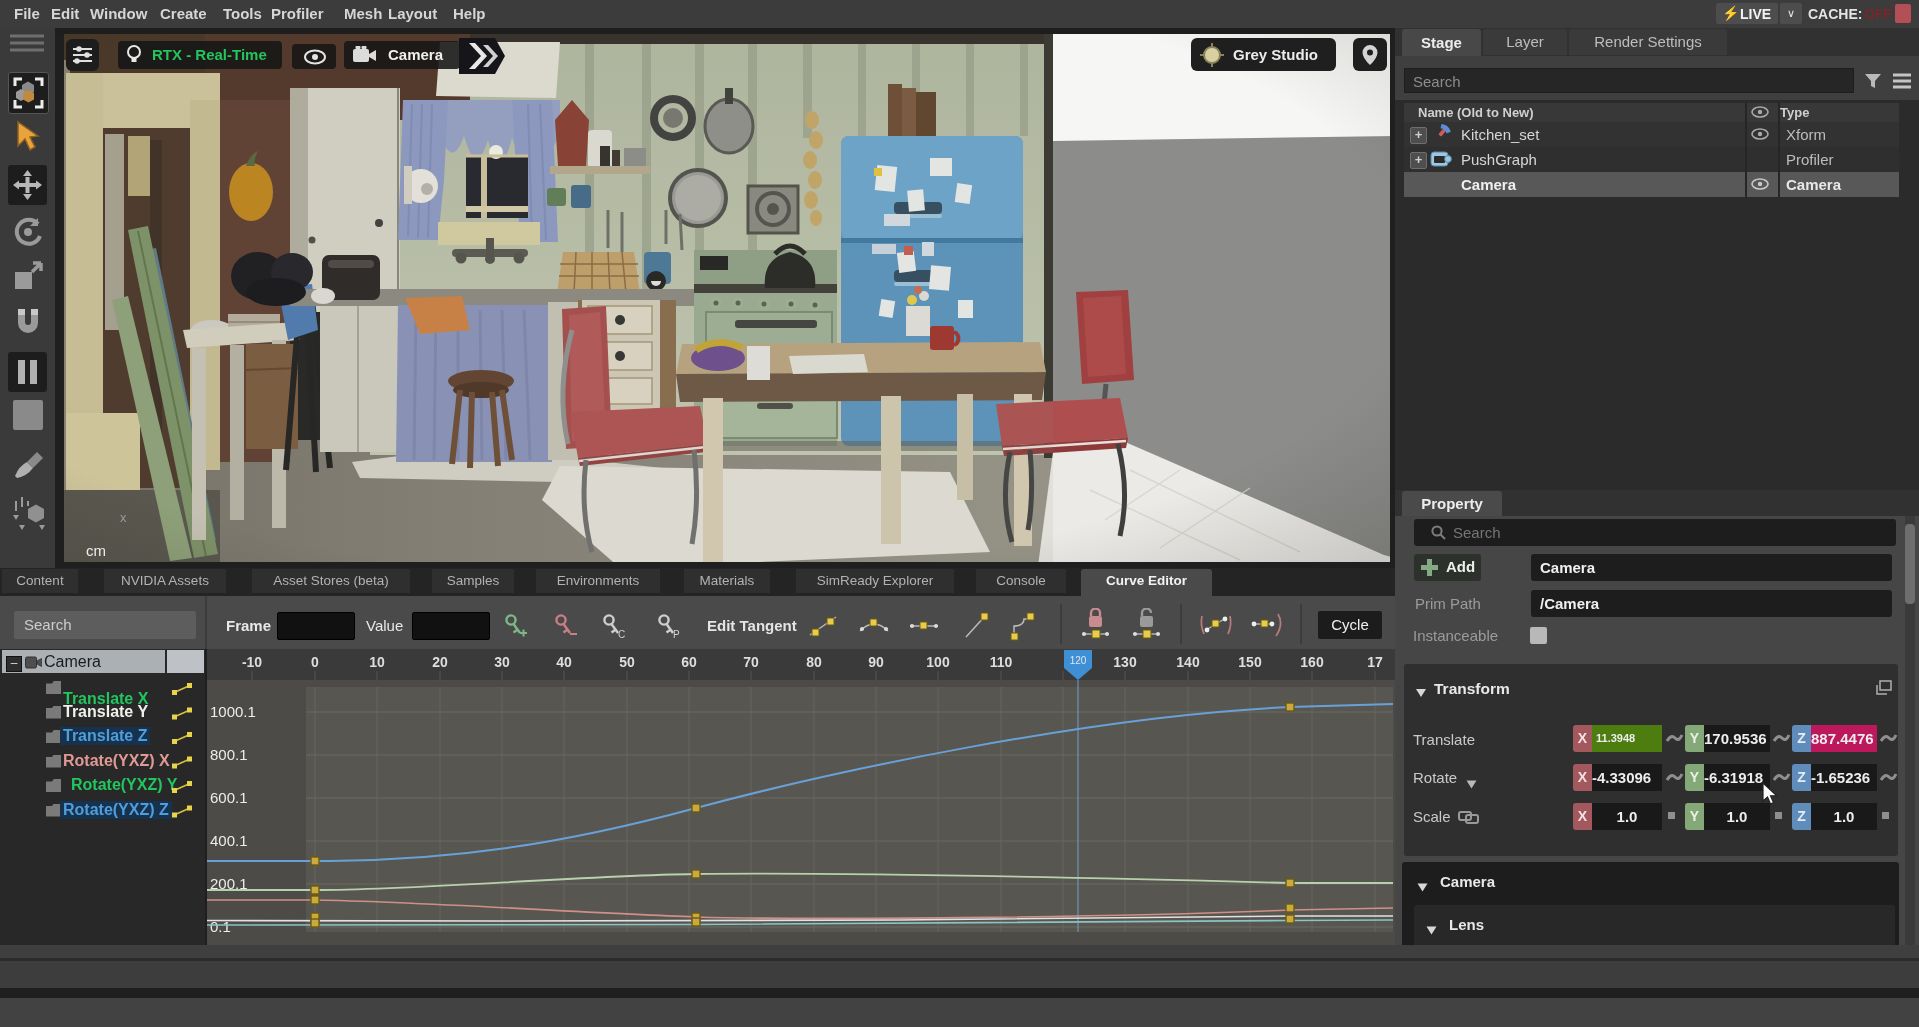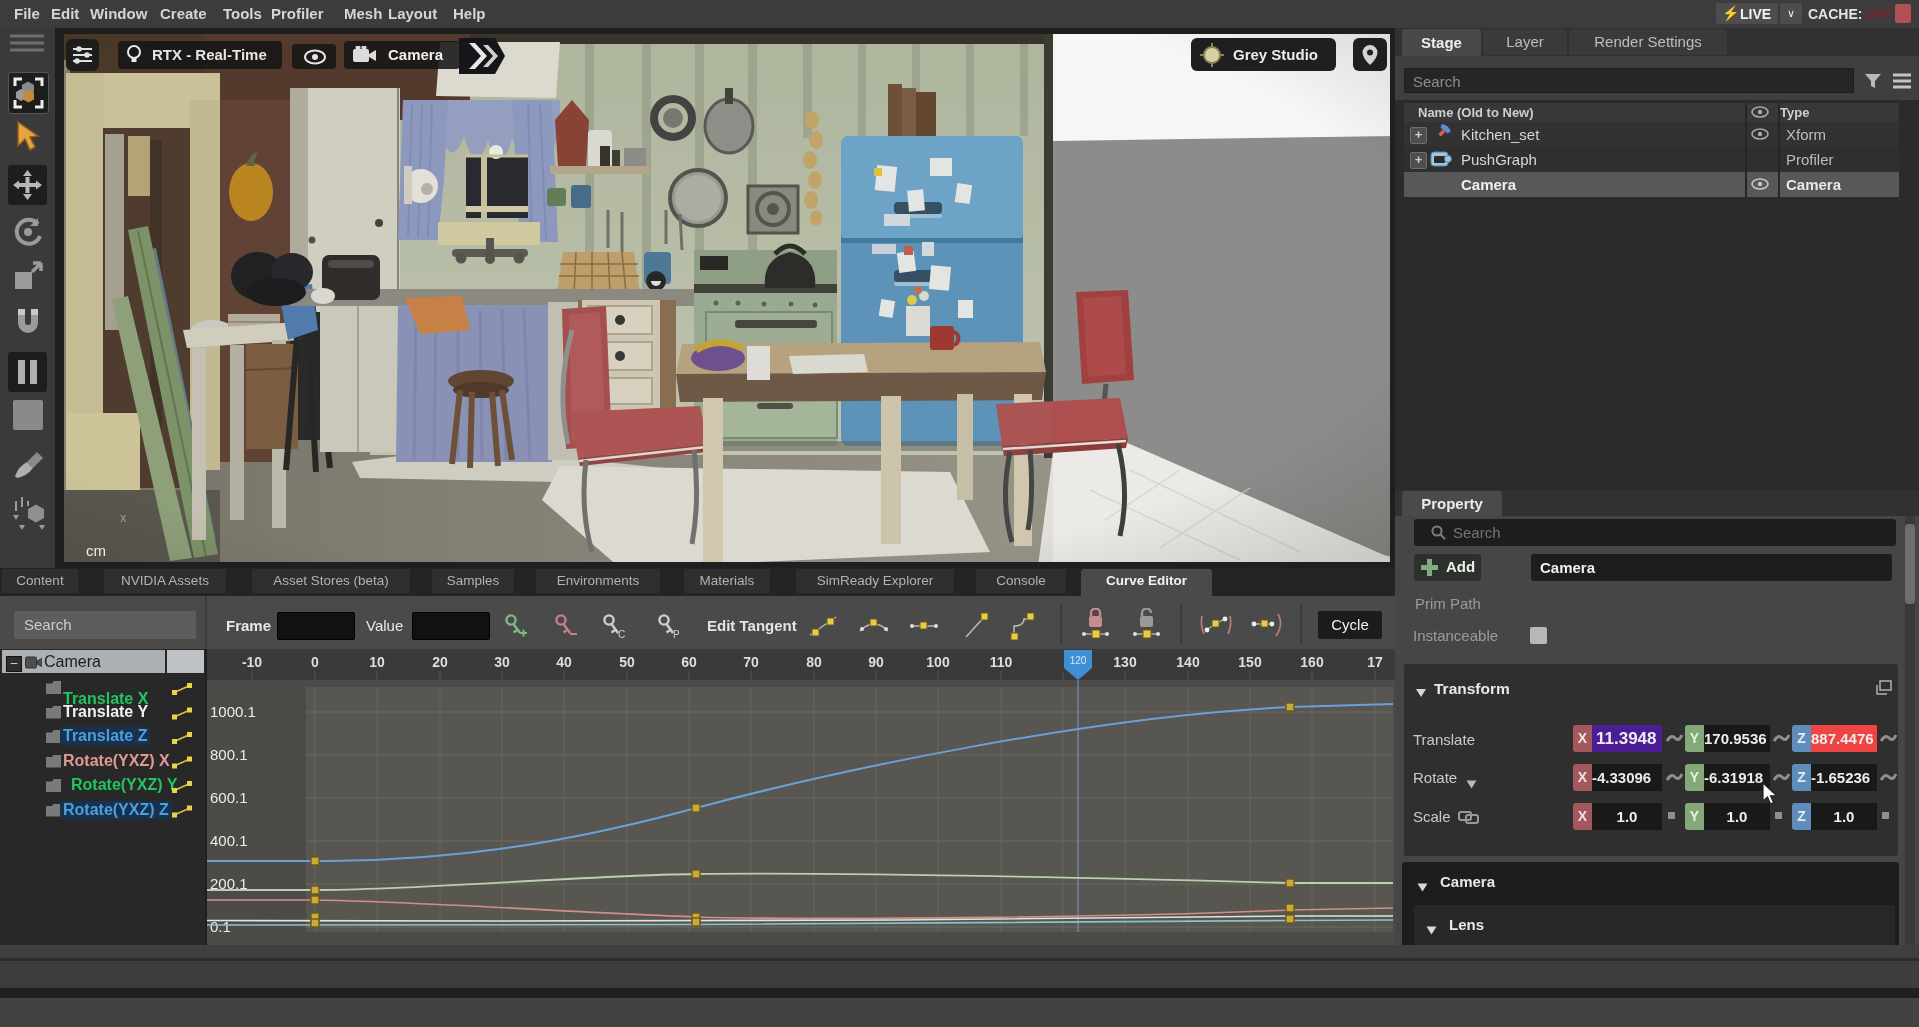--- a/index.html
+++ b/index.html
@@ -473,21 +473,21 @@
         <circle cx="11" cy="22" r="2.8" fill="#e0e0e0"></circle>
       </svg>
   </div>
   <div class="abs" style="left:118px;top:41px;width:164px;height:28px;background:rgba(22,22,22,0.88);border-radius:4px;"></div>
   <div class="abs" style="left:126px;top:44px;width:16px;height:22px;">
     <svg width="16" height="22">
         <circle cx="8" cy="8" r="6" fill="none" stroke="#e8e8e8" stroke-width="2"></circle>
         <rect x="5.5" y="13" width="5" height="5" fill="#e8e8e8"></rect>
       </svg>
   </div>
-  <div class="abs" style="left:152px;top:46px;color:#e5e5e5;font-size:15px;font-weight:bold;">RTX - Real-Time</div>
+  <div class="abs" style="left:152px;top:46px;color:#22c55e;font-size:15px;font-weight:bold;">RTX - Real-Time</div>
   <div class="abs" style="left:292px;top:44px;width:44px;height:25px;background:rgba(22,22,22,0.88);border-radius:4px;"></div>
   <div class="abs" style="left:303px;top:49px;width:24px;height:16px;">
     <svg width="24" height="16">
         <ellipse cx="12" cy="8" rx="10" ry="6.5" fill="none" stroke="#e4e4e4" stroke-width="2"></ellipse>
         <circle cx="12" cy="8" r="3" fill="#e4e4e4"></circle>
       </svg>
   </div>
   <div class="abs" style="left:344px;top:41px;width:116px;height:28px;background:rgba(22,22,22,0.88);border-radius:4px;"></div>
   <div class="abs" style="left:352px;top:46px;width:30px;height:19px;">
     <svg width="30" height="19">
@@ -622,20 +622,21 @@
   <div class="abs" style="left:1414px;top:554px;width:67px;height:27px;background:#2c312c;border-radius:3px;"></div>
   <div class="abs" style="left:1419px;top:557px;width:21px;height:21px;">
     <svg width="21" height="21">
         <path d="M8 2 h5 v6 h6 v5 h-6 v6 h-5 v-6 h-6 v-5 h6 z" fill="#85a985"></path>
       </svg>
   </div>
   <div class="abs" style="left:1446px;top:558px;color:#efefef;font-size:15px;font-weight:bold;">Add</div>
   <div class="abs" style="left:1531px;top:554px;width:361px;height:27px;background:#1d1d1d;border-radius:3px;color:#f0f0f0;font-size:15px;font-weight:bold;line-height:27px;"><span style="margin-left:9px;">Camera</span></div>
 
   <div class="abs" style="left:1415px;top:595px;color:#9b9b9b;font-size:15px;">Prim Path</div>
+  <div class="abs" style="left:1531px;top:590px;width:361px;height:27px;background:#1d1d1d;border-radius:3px;color:#f0f0f0;font-size:15px;font-weight:bold;line-height:27px;"><span style="margin-left:9px;">/Camera</span></div>
 
   <div class="abs" style="left:1413px;top:627px;color:#9b9b9b;font-size:15px;">Instanceable</div>
   <div class="abs" style="left:1530px;top:627px;width:17px;height:17px;background:#b8b8b8;border-radius:2px;"></div>
 
   <div class="abs" style="left:1404px;top:664px;width:494px;height:192px;background:#2f2f2f;border-radius:3px;"></div>
   <div class="abs" style="left:1415px;top:684px;width:12px;height:10px;"><svg width="12" height="10">
         <path d="M1 1 L11 1 L6 9 Z" fill="#d8d8d8"></path>
       </svg></div>
   <div class="abs" style="left:1434px;top:680px;color:#e8e8e8;font-size:15.5px;font-weight:bold;">Transform</div>
   <div class="abs" style="left:1875px;top:680px;width:18px;height:16px;">
@@ -652,25 +653,25 @@
       </svg></div>
   <div class="abs" style="left:1413px;top:808px;color:#c9c9c9;font-size:15px;">Scale</div>
   <div class="abs" style="left:1458px;top:808px;width:22px;height:16px;">
     <svg width="22" height="16">
         <rect x="1" y="4" width="12" height="8" rx="2" fill="none" stroke="#9a9a9a" stroke-width="2"></rect>
         <rect x="8" y="7" width="12" height="8" rx="2" fill="none" stroke="#9a9a9a" stroke-width="2"></rect>
       </svg>
   </div>
 
   <div class="abs" style="left:1573px;top:725px;width:19px;height:27px;background:#a3585e;border-radius:3px 0 0 3px;color:#f2e2e4;font-size:14px;font-weight:bold;text-align:center;line-height:27px;">X</div>
-  <div class="abs" style="left:1592px;top:725px;width:70px;height:27px;background:#4c1d95;color:#ededed;font-size:17px;font-weight:bold;line-height:27px;overflow:hidden;white-space:nowrap;"><span style="margin-left:4px;">11.3948</span></div>
+  <div class="abs" style="left:1592px;top:725px;width:70px;height:27px;background:#4d7c0f;color:#ededed;font-size:11px;font-weight:bold;line-height:27px;overflow:hidden;white-space:nowrap;"><span style="margin-left:4px;">11.3948</span></div>
   <div class="abs" style="left:1685px;top:725px;width:19px;height:27px;background:#84a878;border-radius:3px 0 0 3px;color:#e8f2e4;font-size:14px;font-weight:bold;text-align:center;line-height:27px;">Y</div>
   <div class="abs" style="left:1704px;top:725px;width:66px;height:27px;background:#191919;color:#ededed;font-size:15px;font-weight:bold;line-height:27px;overflow:hidden;white-space:nowrap;">170.9536</div>
   <div class="abs" style="left:1792px;top:725px;width:19px;height:27px;background:#5f8cba;border-radius:3px 0 0 3px;color:#e4ecf4;font-size:14px;font-weight:bold;text-align:center;line-height:27px;">Z</div>
-  <div class="abs" style="left:1811px;top:725px;width:66px;height:27px;background:#ef4444;color:#ededed;font-size:15px;font-weight:bold;line-height:27px;overflow:hidden;white-space:nowrap;">887.4476</div>
+  <div class="abs" style="left:1811px;top:725px;width:66px;height:27px;background:#be185d;color:#ededed;font-size:15px;font-weight:bold;line-height:27px;overflow:hidden;white-space:nowrap;">887.4476</div>
 
   <div class="abs" style="left:1573px;top:764px;width:19px;height:27px;background:#a3585e;border-radius:3px 0 0 3px;color:#f2e2e4;font-size:14px;font-weight:bold;text-align:center;line-height:27px;">X</div>
   <div class="abs" style="left:1592px;top:764px;width:70px;height:27px;background:#191919;color:#ededed;font-size:15px;font-weight:bold;line-height:27px;overflow:hidden;white-space:nowrap;">-4.33096</div>
   <div class="abs" style="left:1685px;top:764px;width:19px;height:27px;background:#84a878;border-radius:3px 0 0 3px;color:#e8f2e4;font-size:14px;font-weight:bold;text-align:center;line-height:27px;">Y</div>
   <div class="abs" style="left:1704px;top:764px;width:66px;height:27px;background:#191919;color:#ededed;font-size:15px;font-weight:bold;line-height:27px;overflow:hidden;white-space:nowrap;">-6.31918</div>
   <div class="abs" style="left:1792px;top:764px;width:19px;height:27px;background:#5f8cba;border-radius:3px 0 0 3px;color:#e4ecf4;font-size:14px;font-weight:bold;text-align:center;line-height:27px;">Z</div>
   <div class="abs" style="left:1811px;top:764px;width:66px;height:27px;background:#191919;color:#ededed;font-size:15px;font-weight:bold;line-height:27px;overflow:hidden;white-space:nowrap;">-1.65236</div>
 
   <div class="abs" style="left:1573px;top:803px;width:19px;height:27px;background:#a3585e;border-radius:3px 0 0 3px;color:#f2e2e4;font-size:14px;font-weight:bold;text-align:center;line-height:27px;">X</div>
   <div class="abs" style="left:1592px;top:803px;width:70px;height:27px;background:#191919;color:#ededed;font-size:15px;font-weight:bold;line-height:27px;text-align:center;">1.0</div>

